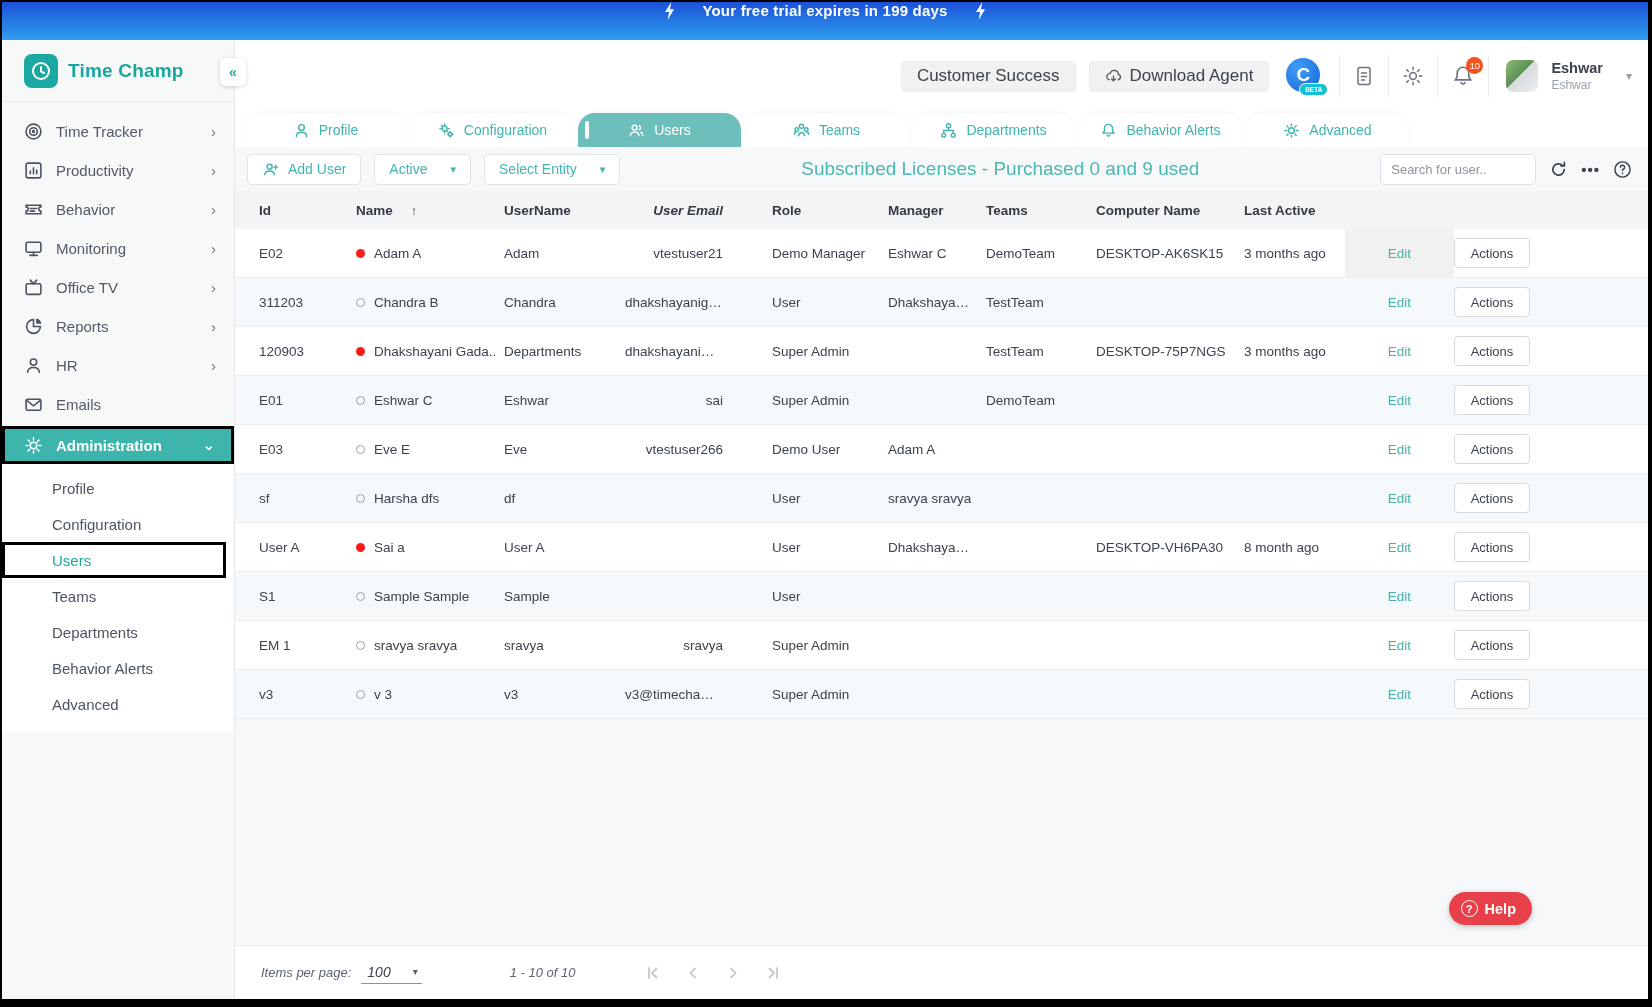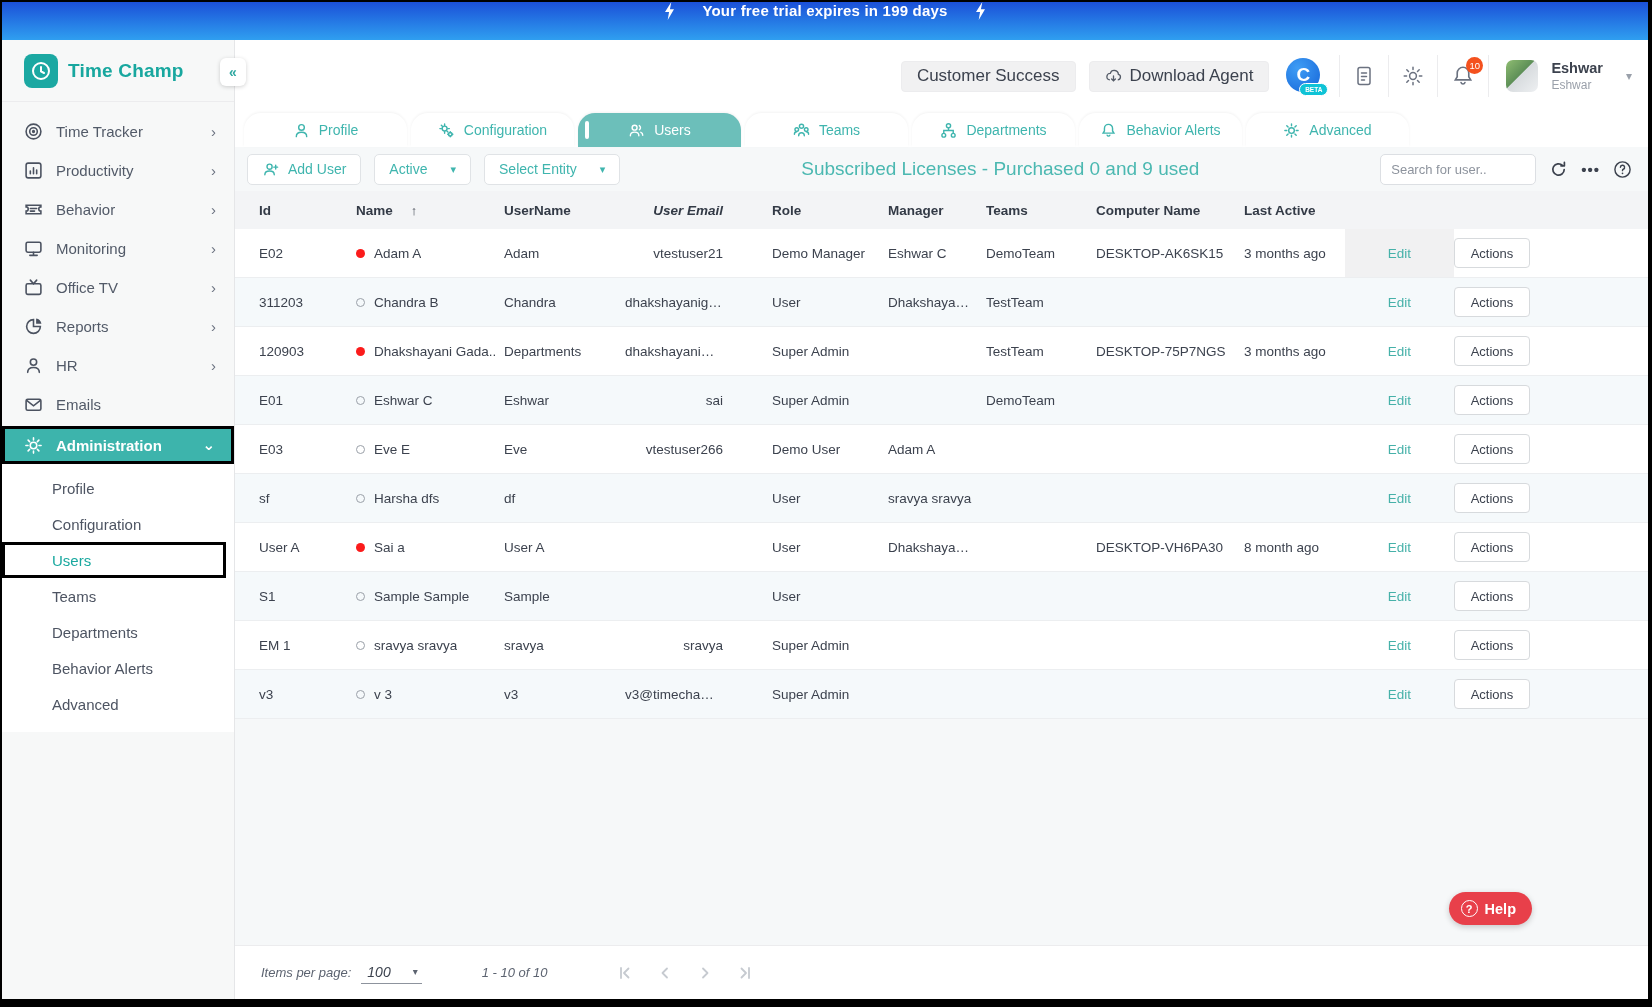--- a/index.html
+++ b/index.html
@@ -87,21 +87,21 @@
   .edit-cell.hl { background:#f1f1f2; }
   .edit-link { color:#46b1a9; font-size:13.5px; cursor:pointer; }
   .actions-btn { height:30px; width:76px; background:#fff; border:1px solid #d7dadd; border-radius:4px; font-size:13px; color:#3c424e; cursor:pointer; font-family:inherit; }
 
   
   .spacer { flex:1; background:#f6f8f9; }
   .pagebar { height:54px; background:#fff; border-top:1px solid #ececee; display:flex; align-items:center; padding-left:26px; font-size:13px; color:#5c6370;font-style:italic; }
   .ipp-label { color:#5c6370; }
   .ipp-select { display:flex; align-items:center; gap:22px; border-bottom:1px solid #8d939d; padding:2px 4px 3px 6px; margin-left:10px; cursor:pointer; color:#3c424e; font-size:14px; }
   .ipp-caret { font-size:10px; color:#5c6370; }
-  .range { margin-left:60px; color:#5c6370; }
+  .range { margin-left:88px; color:#5c6370; }
   .nav-icons { display:flex; align-items:center; gap:22px; margin-left:68px; }
   .nav-icons svg { width:18px; height:18px; color:#c6cad0; cursor:pointer; }
 
   .help-btn { position:absolute; right:116px; top:852px; height:33px; background:#e8404a; border-radius:17px; color:#fff; font-weight:bold; font-size:14.5px; display:flex; align-items:center; gap:7px; padding:0 16px 0 12px; box-shadow:0 2px 6px rgba(0,0,0,.2); cursor:pointer; }
   .help-q { width:17px; height:17px; border:1.4px solid #fff; border-radius:50%; display:flex; align-items:center; justify-content:center; font-size:11px; font-weight:bold; }
 </style>
 </head>
 <body>
 
 <div class="app">

